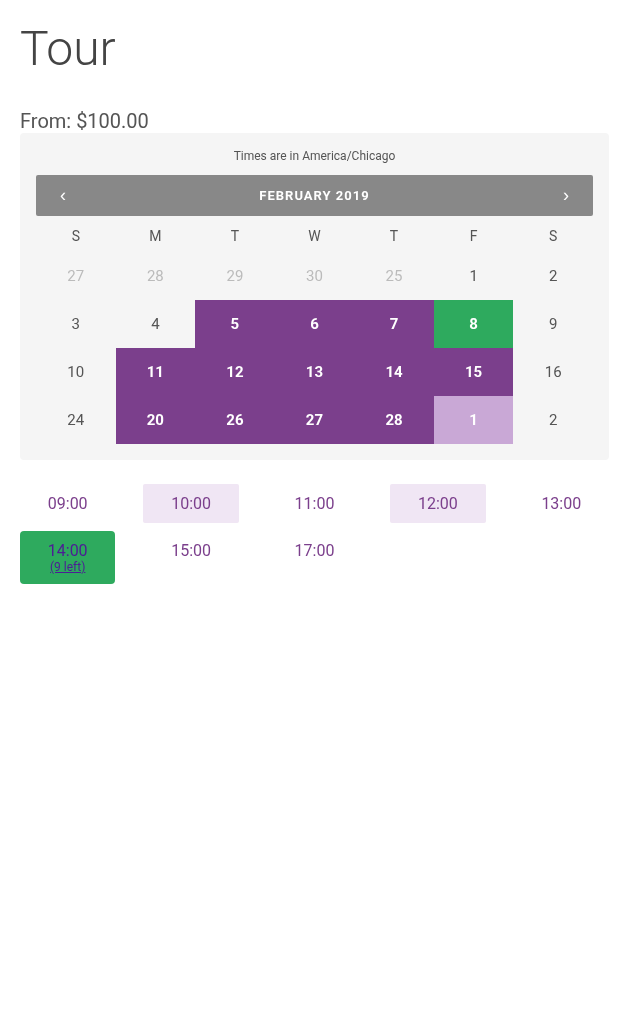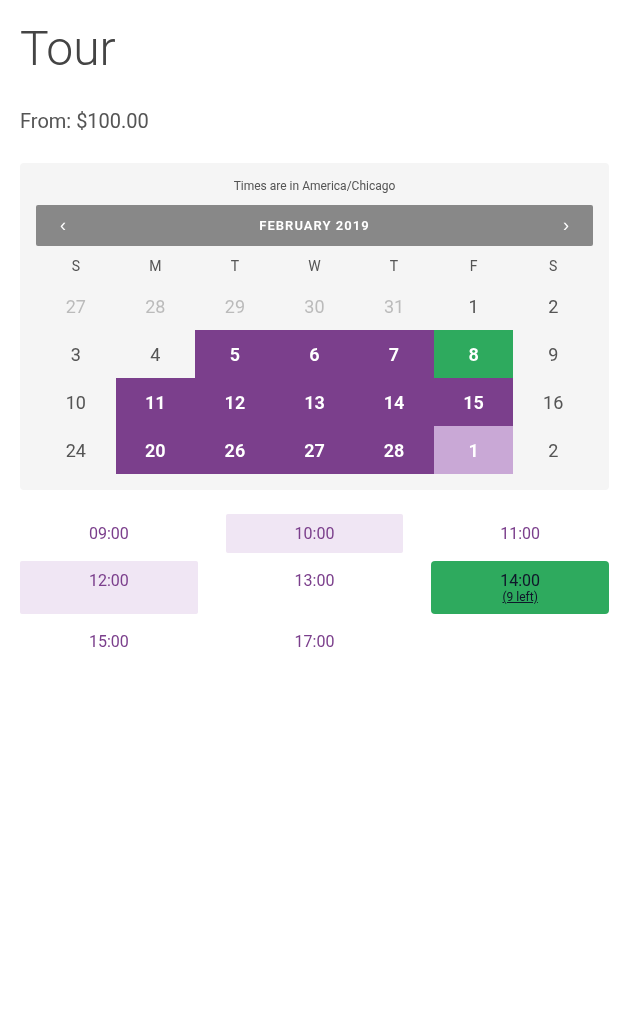--- a/index.html
+++ b/index.html
@@ -14,21 +14,20 @@
     .page-title {
       font-size: 48px;
       font-weight: 300;
       color: #444;
       margin-bottom: 32px;
     }
 
     .price-label {
       font-size: 20px;
       color: #555;
-      margin-bottom: 30px;
     }
 
     .calendar-wrapper {
       background: #f5f5f5;
       border-radius: 4px;
       padding: 16px;
       margin-bottom: 24px;
     }
 
     .timezone-label {
@@ -76,21 +75,21 @@
       font-size: 14px;
       color: #555;
       width: calc(100%/7);
     }
 
     .calendar-grid td {
       text-align: center;
       padding: 0;
       height: 48px;
       width: calc(100%/7);
-      font-size: 18px;
+      font-size: 15px;
       cursor: default;
     }
 
     .day-cell {
       width: 100%;
       height: 100%;
       display: flex;
       align-items: center;
       justify-content: center;
     }
@@ -119,21 +118,21 @@
     }
 
     .day-normal {
       background: #f5f5f5;
       color: #555;
     }
 
     
     .time-slots-grid {
       display: grid;
-      grid-template-columns: 1fr 1fr 1fr;
+      grid-template-columns: 1fr 1fr 1fr 1fr 1fr;
       gap: 8px 28px;
       margin-top: 8px;
     }
 
     .time-slot {
       text-align: center;
       padding: 10px 8px;
       font-size: 16px;
       cursor: pointer;
       border-radius: 2px;
@@ -145,21 +144,21 @@
     }
 
     .time-slot-light {
       color: #7b3f8c;
       background: #f0e6f4;
       text-align: center;
     }
 
     .time-slot-selected {
       background: #2eaa5e;
-      color: #0f172a;
+      color: #4c1d95;
       border-radius: 4px;
     }
 
     .time-slot-selected .slot-note {
       font-size: 12px;
       text-decoration: underline;
     }
   </style>
 </head>
 <body>
@@ -196,21 +195,21 @@
           <td>
             <div class="day-cell day-inactive">28</div>
           </td>
           <td>
             <div class="day-cell day-inactive">29</div>
           </td>
           <td>
             <div class="day-cell day-inactive">30</div>
           </td>
           <td>
-            <div class="day-cell day-inactive">31</div>
+            <div class="day-cell day-inactive">25</div>
           </td>
           <td>
             <div class="day-cell day-normal">1</div>
           </td>
           <td>
             <div class="day-cell day-normal">2</div>
           </td>
         </tr>
         <tr>
           <td>

